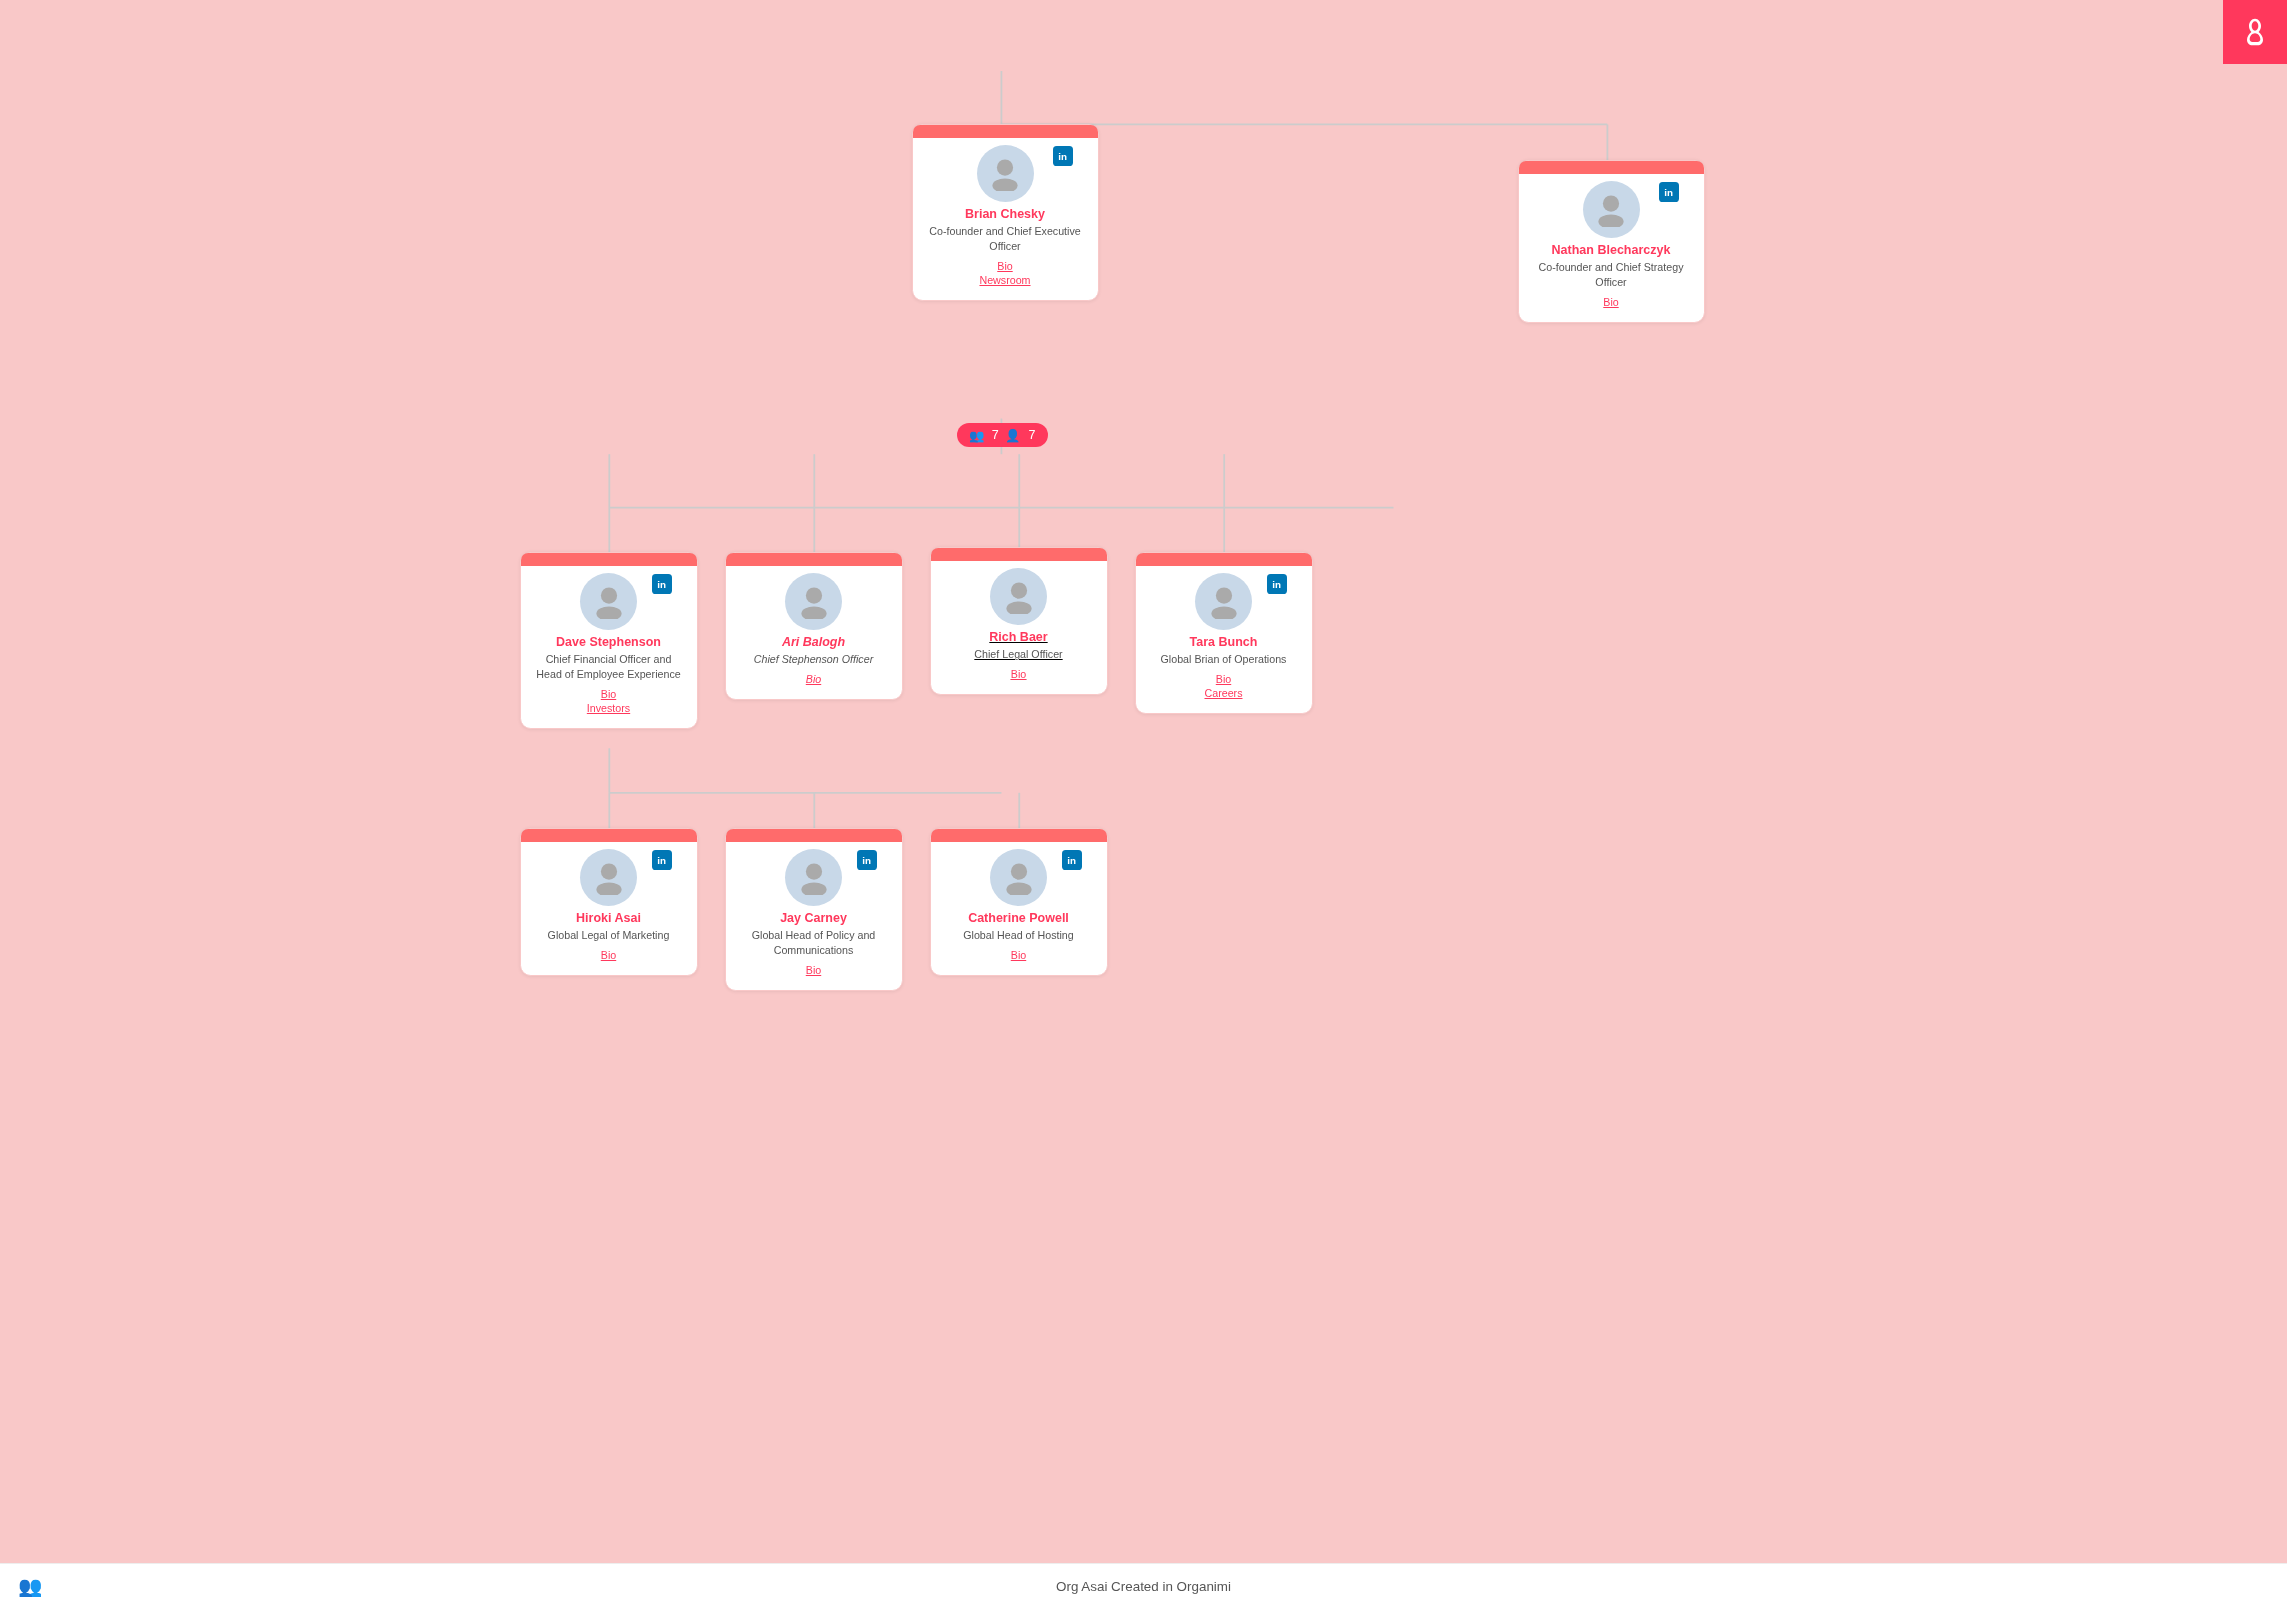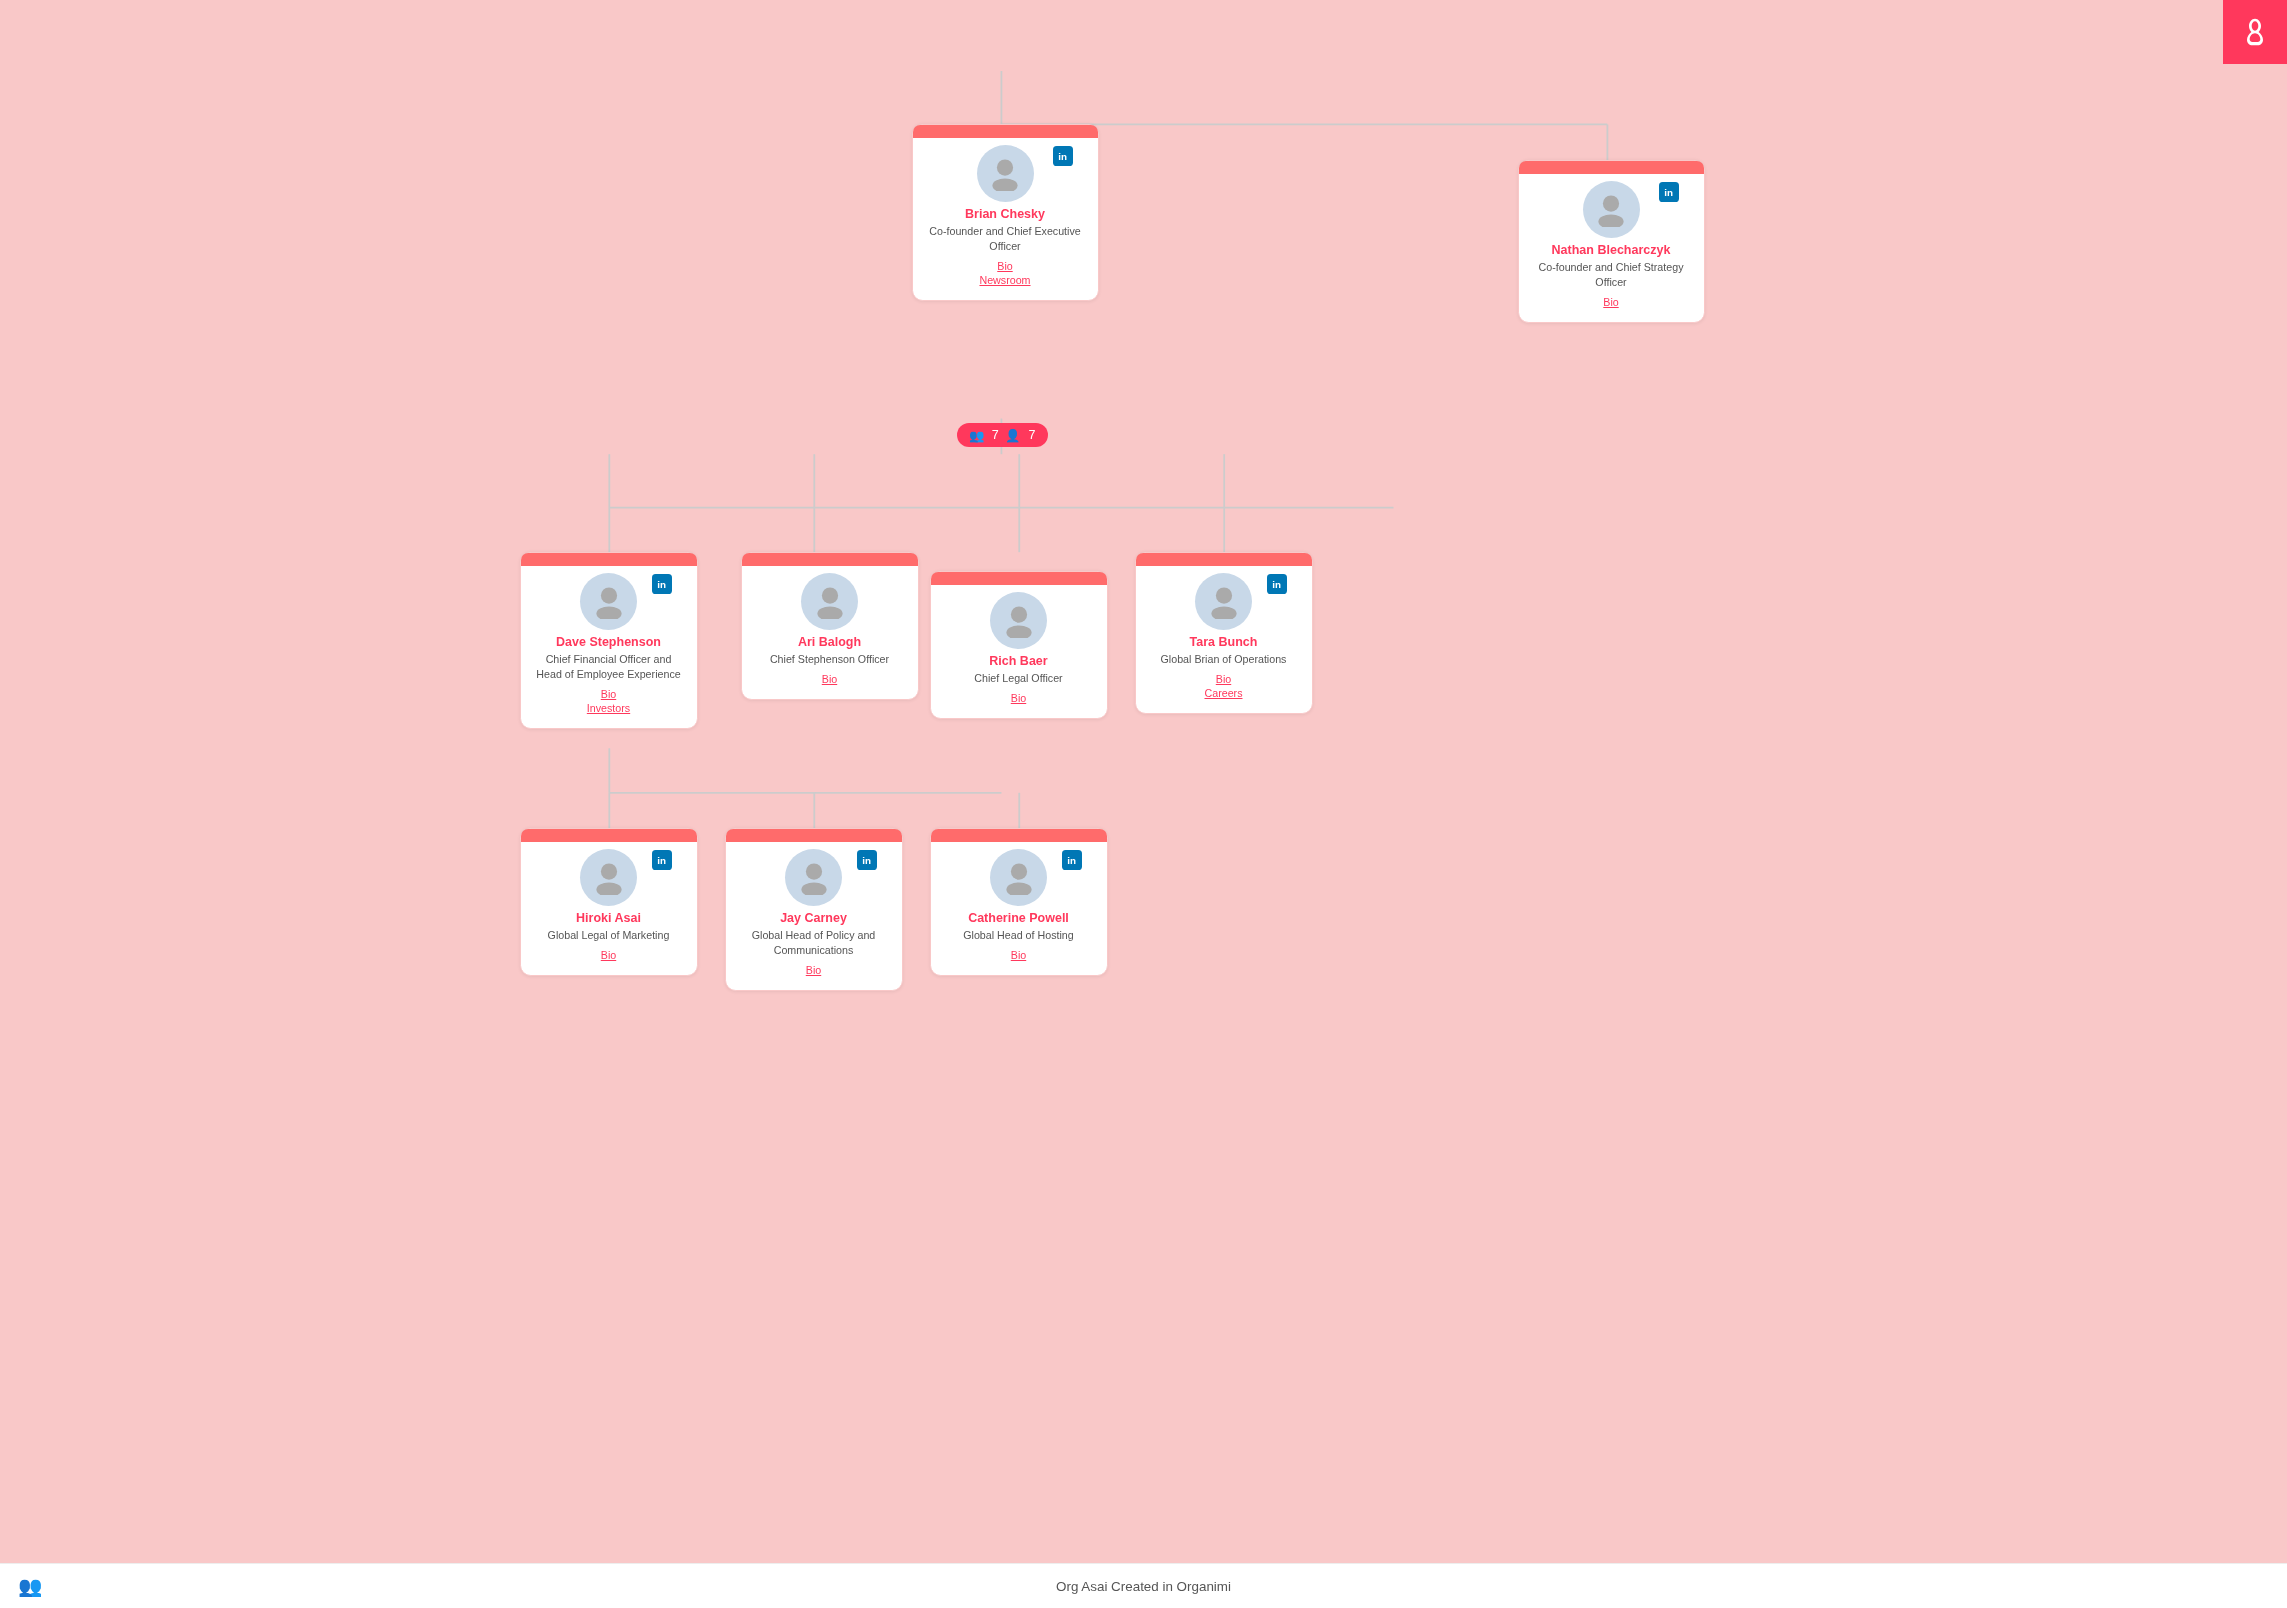--- a/index.html
+++ b/index.html
@@ -229,36 +229,36 @@
             </svg>
         </div>
         <div class="linkedin-badge">in</div>
         <div class="card-name">Dave Stephenson</div>
         <div class="card-title">Chief Financial Officer and Head of Employee Experience</div>
         <a class="card-link">Bio</a>
         <a class="card-link">Investors</a>
       </div>
     </div>
 
-    <div style="position:absolute; left:221px; top:481px;">
+    <div style="position:absolute; left:205px; top:481px;font-style:italic;">
       <div class="org-card" style="width:178px;">
         <div class="card-top-bar"></div>
         <div class="card-avatar">
           <svg width="36" height="36" viewBox="0 0 40 40">
               <circle cx="20" cy="14" r="9" fill="#aaa"></circle>
               <ellipse cx="20" cy="34" rx="14" ry="8" fill="#aaa"></ellipse>
             </svg>
         </div>
         <div class="card-name">Ari Balogh</div>
         <div class="card-title">Chief Stephenson Officer</div>
         <a class="card-link">Bio</a>
       </div>
     </div>
 
-    <div style="position:absolute; left:410px; top:500px;">
+    <div style="position:absolute; left:410px; top:476px;text-decoration:underline;">
       <div class="org-card" style="width:178px;">
         <div class="card-top-bar"></div>
         <div class="card-avatar">
           <svg width="36" height="36" viewBox="0 0 40 40">
               <circle cx="20" cy="14" r="9" fill="#aaa"></circle>
               <ellipse cx="20" cy="34" rx="14" ry="8" fill="#aaa"></ellipse>
             </svg>
         </div>
         <div class="card-name">Rich Baer</div>
         <div class="card-title">Chief Legal Officer</div>

